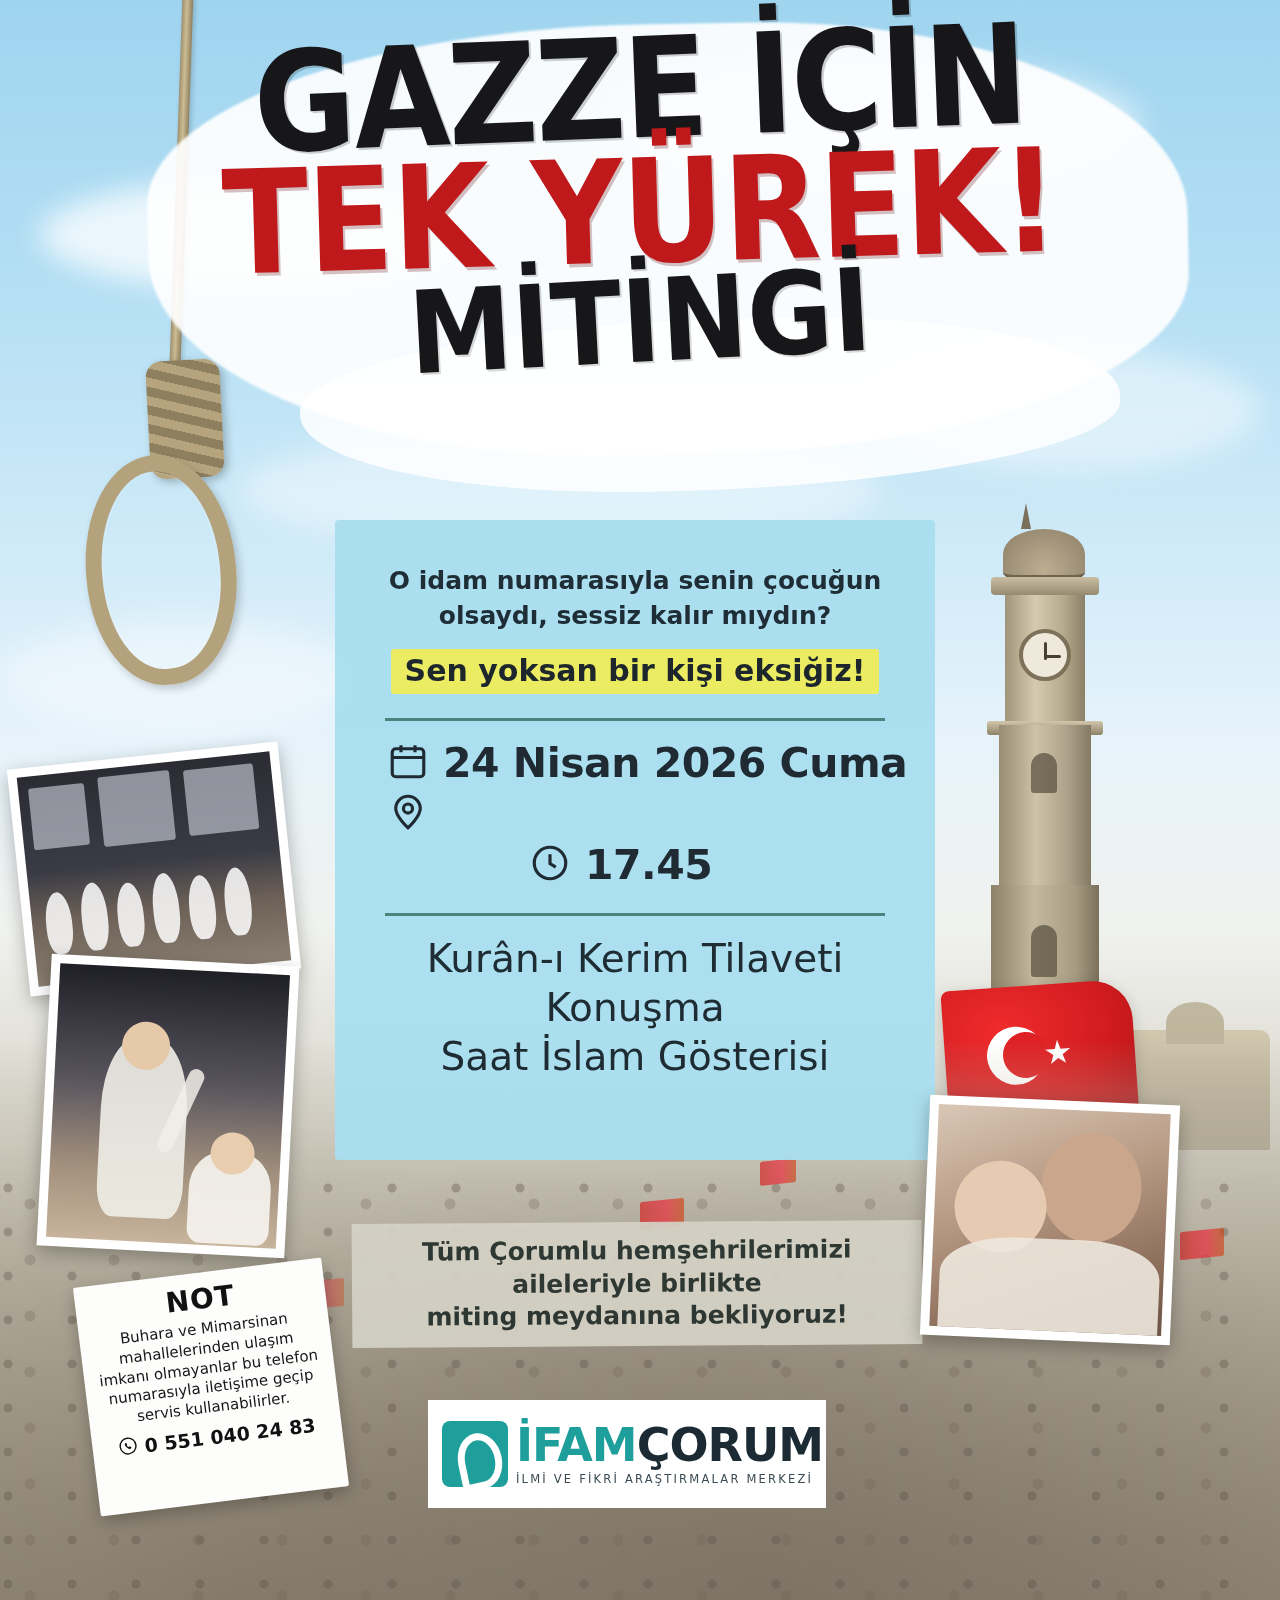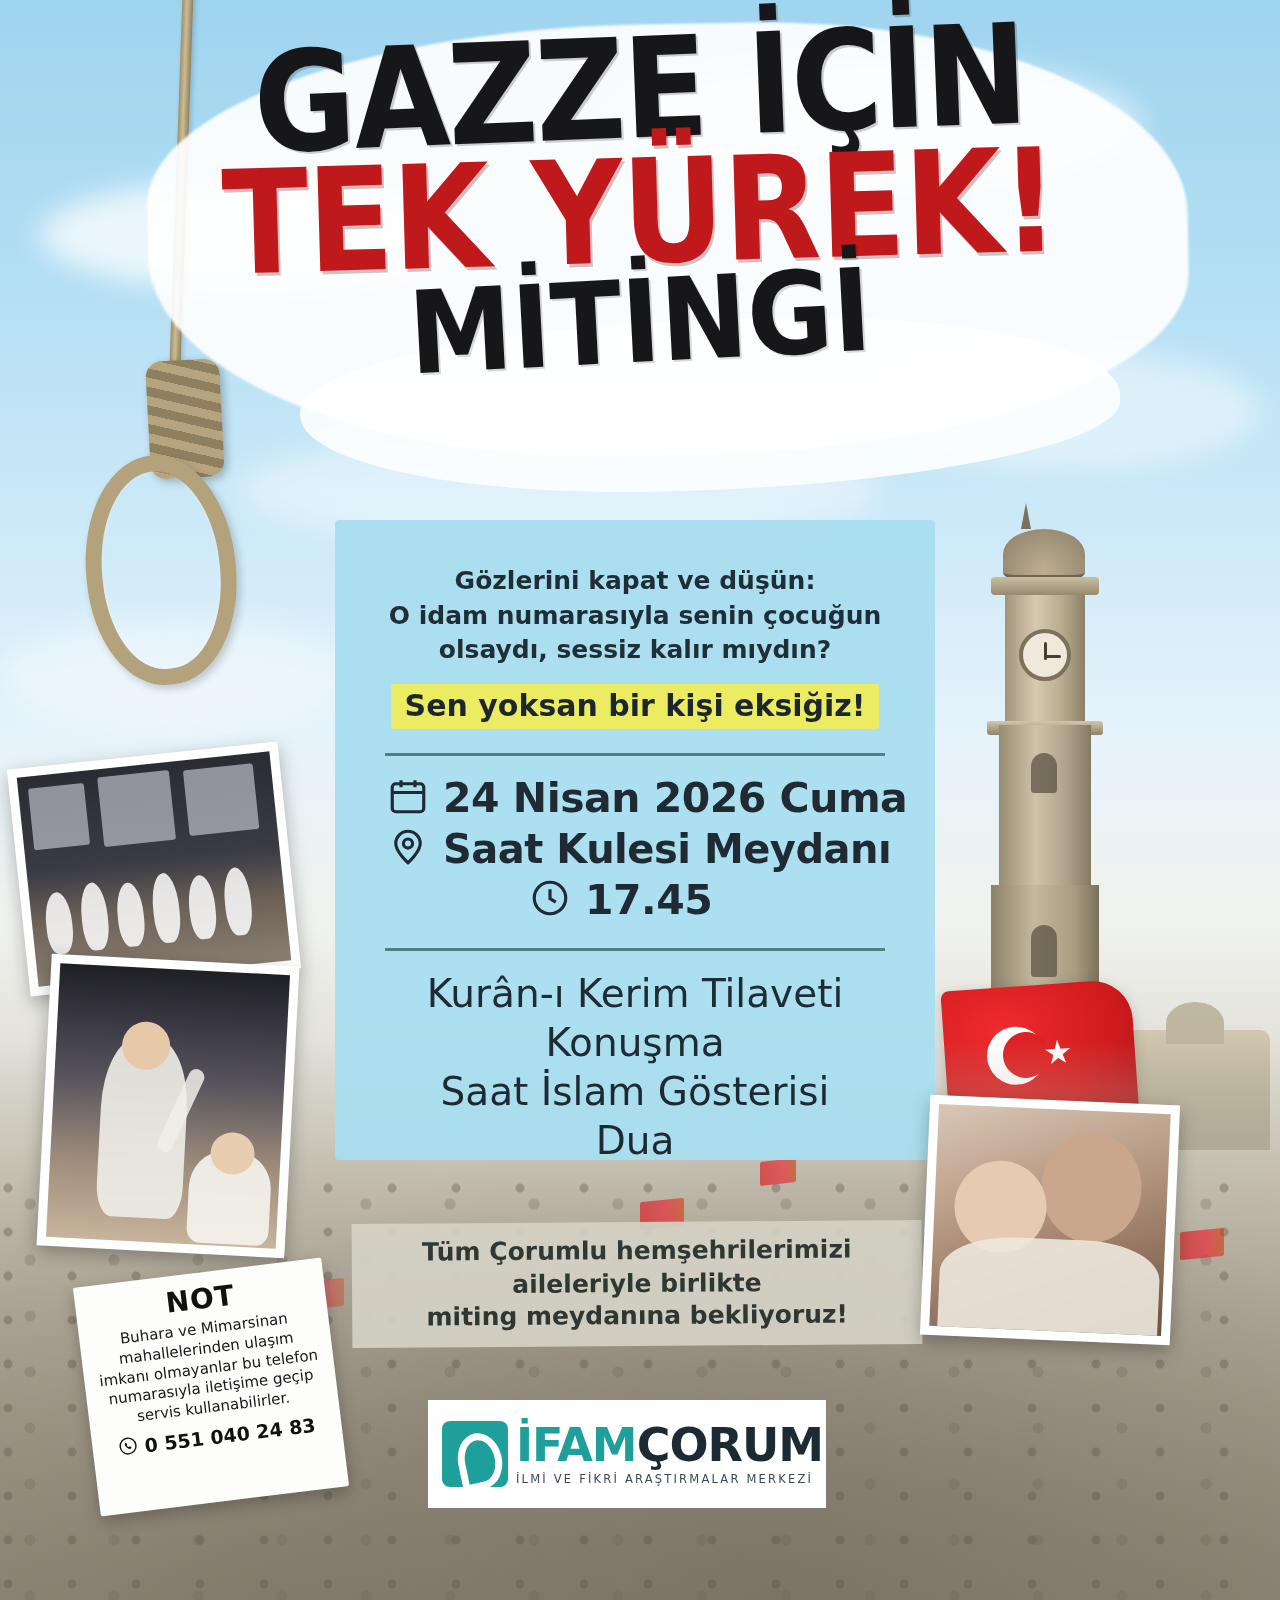--- a/index.html
+++ b/index.html
@@ -475,21 +475,20 @@
 
   <div class="brush"></div>
   <div class="brush2"></div>
   <div class="headline">
     <div class="h-line1">GAZZE İÇİN</div>
     <div class="h-line2">TEK YÜREK!</div>
     <div class="h-line3">MİTİNGİ</div>
   </div>
 
   <div class="card">
-    <div class="q-text">Gözlerini kapat ve düşün:</div>
     <div class="q-text">O idam numarasıyla senin çocuğun</div>
     <div class="q-text">olsaydı, sessiz kalır mıydın?</div>
 
     <div class="highlight-wrap">
       <span class="highlight">Sen yoksan bir kişi eksiğiz!</span>
     </div>
 
     <div class="divider"></div>
 
     <div class="detail-row">
@@ -502,39 +501,37 @@
       <span class="detail-text">24 Nisan 2026 Cuma</span>
     </div>
 
     <div class="detail-row">
       <span class="ic">
         <svg width="42" height="42" viewBox="0 0 24 24" fill="none" stroke="#152029" stroke-width="1.8">
           <path d="M12 21s7-6.3 7-11a7 7 0 1 0-14 0c0 4.7 7 11 7 11z"></path>
           <circle cx="12" cy="10" r="2.6"></circle>
         </svg>
       </span>
-      <span class="detail-text small">Saat Kulesi Meydanı</span>
     </div>
 
     <div class="detail-row time">
       <span class="ic">
         <svg width="42" height="42" viewBox="0 0 24 24" fill="none" stroke="#152029" stroke-width="1.8">
           <circle cx="12" cy="12" r="9"></circle>
           <path d="M12 7v5.4l3.3 2"></path>
         </svg>
       </span>
       <span class="detail-text">17.45</span>
     </div>
 
     <div class="divider"></div>
 
     <div class="program">Kurân-ı Kerim Tilaveti</div>
     <div class="program">Konuşma</div>
     <div class="program">Saat İslam Gösterisi</div>
-    <div class="program">Dua</div>
   </div>
 
   <div class="invite">
     <p>
       <span>Tüm Çorumlu hemşehrilerimizi</span><br>
       <span>aileleriyle birlikte</span><br>
       <span>miting meydanına bekliyoruz!</span>
     </p>
   </div>
 

